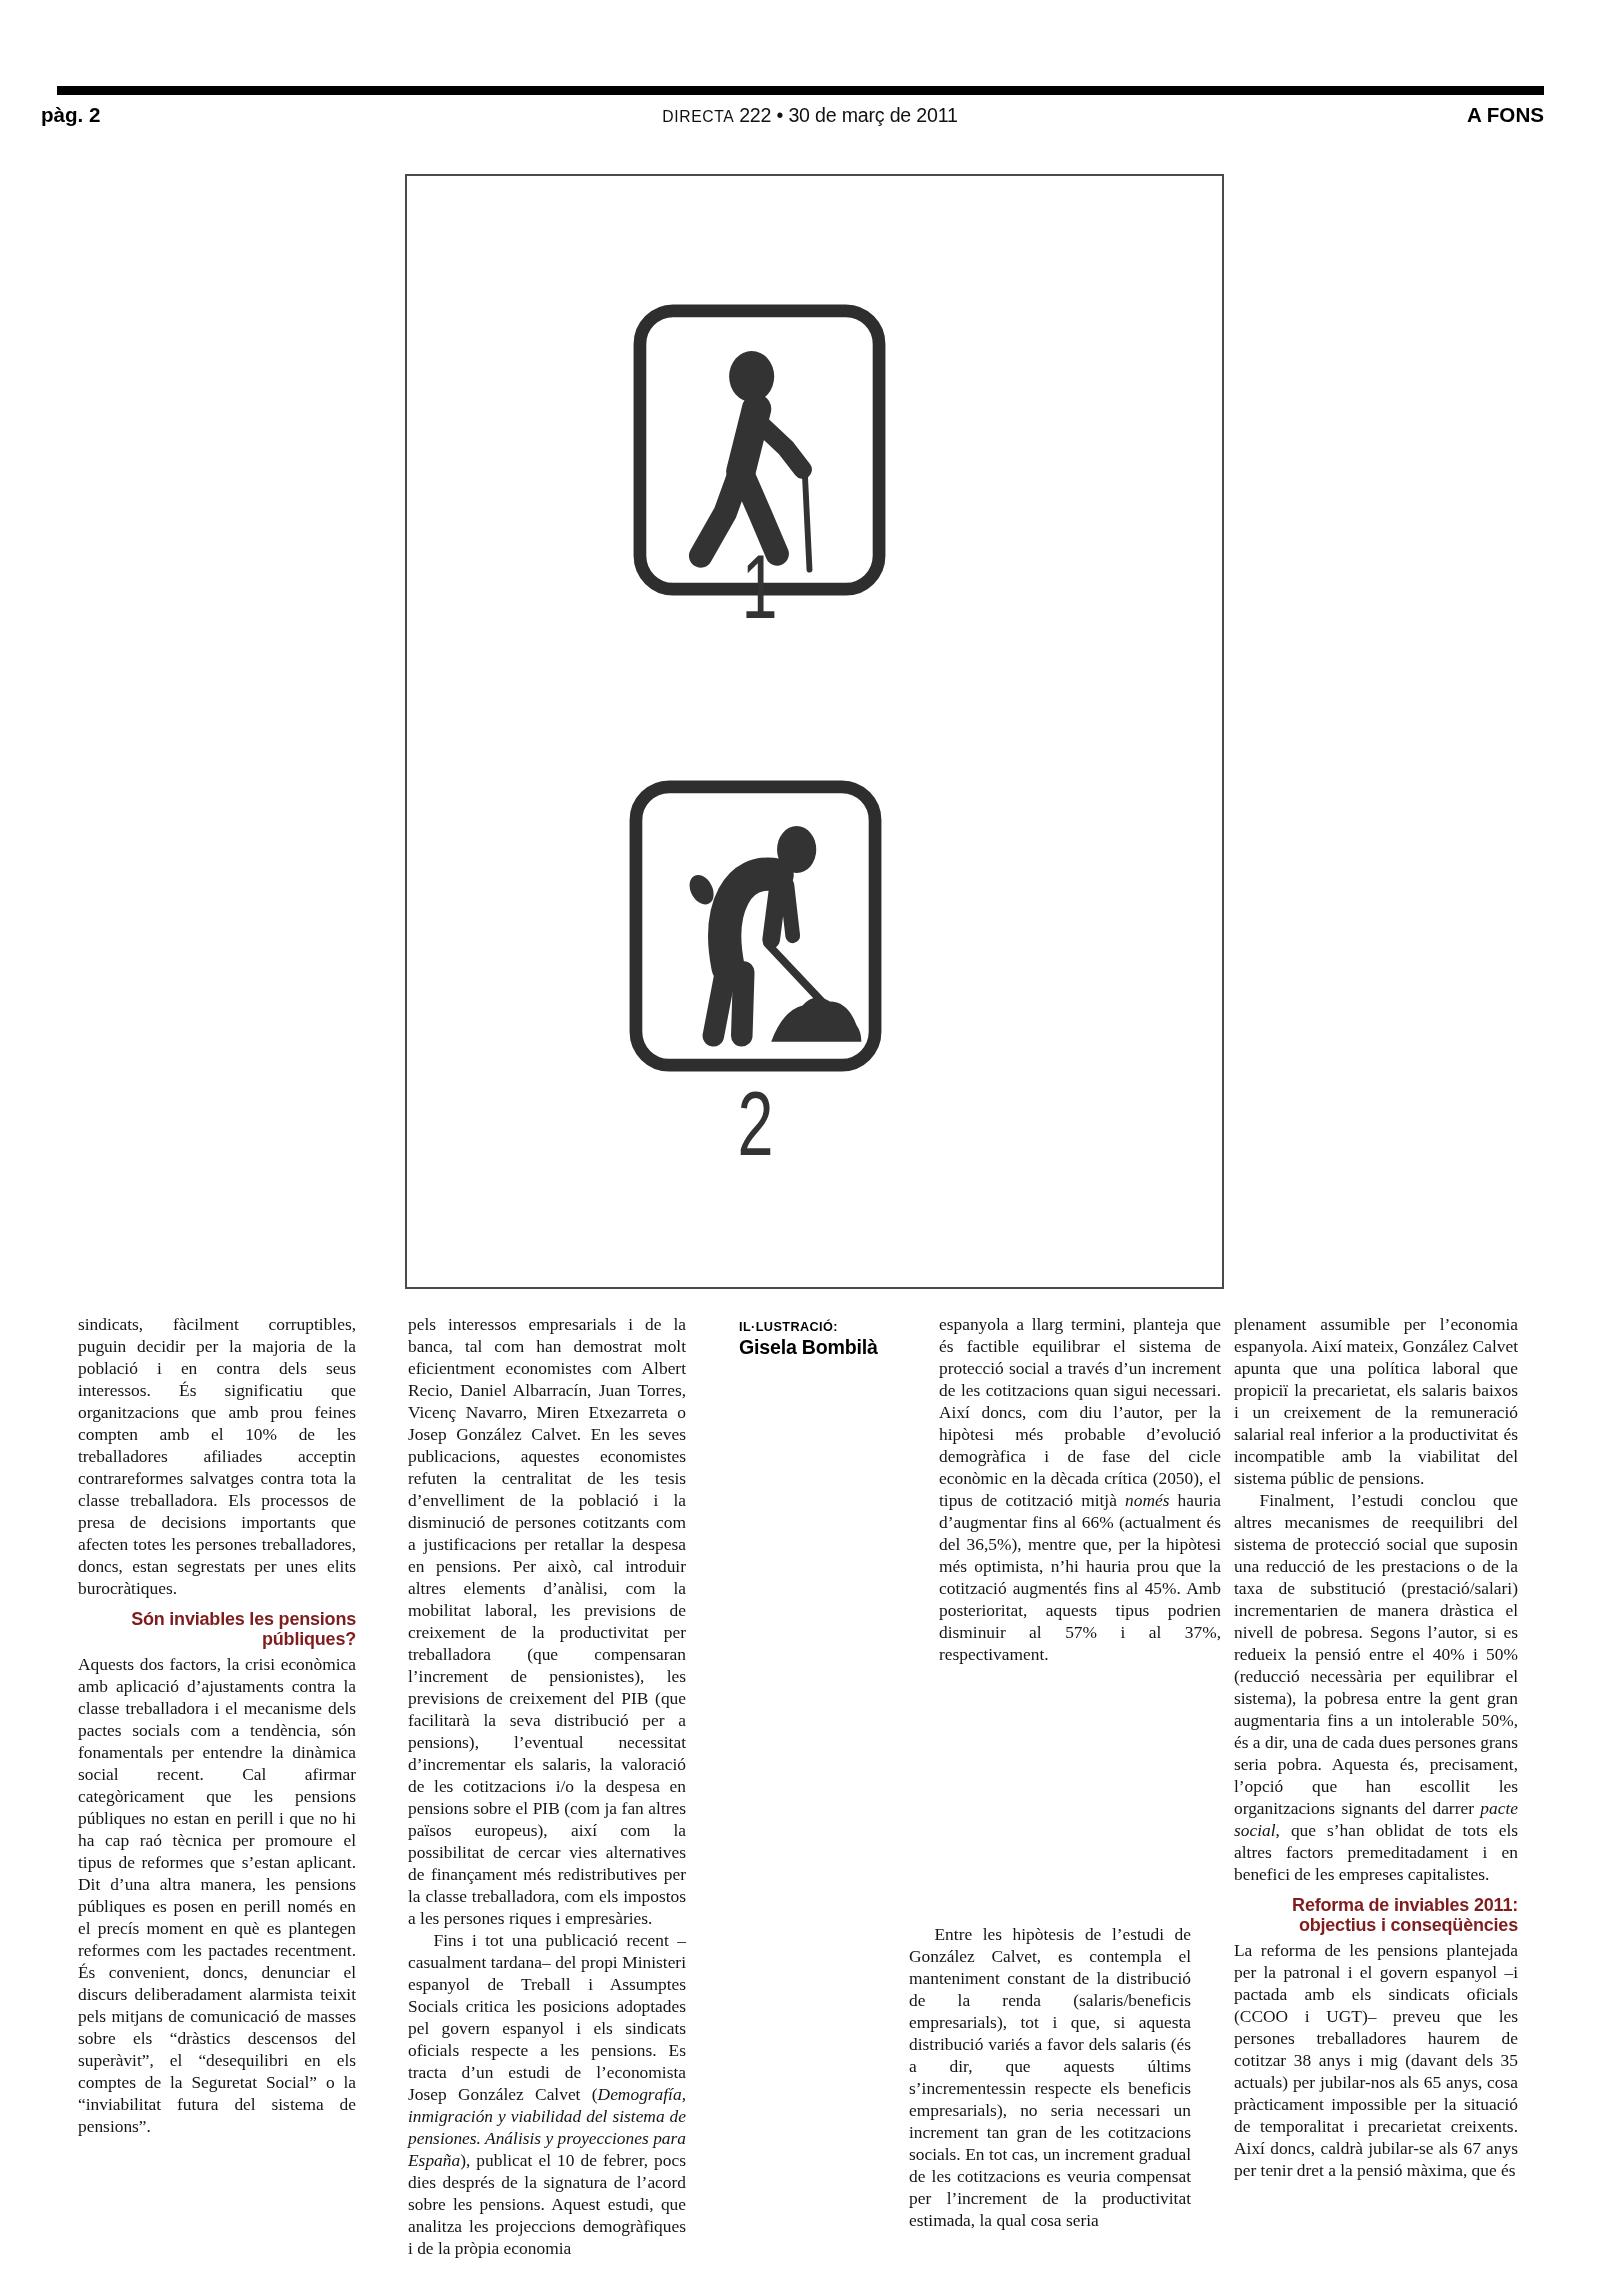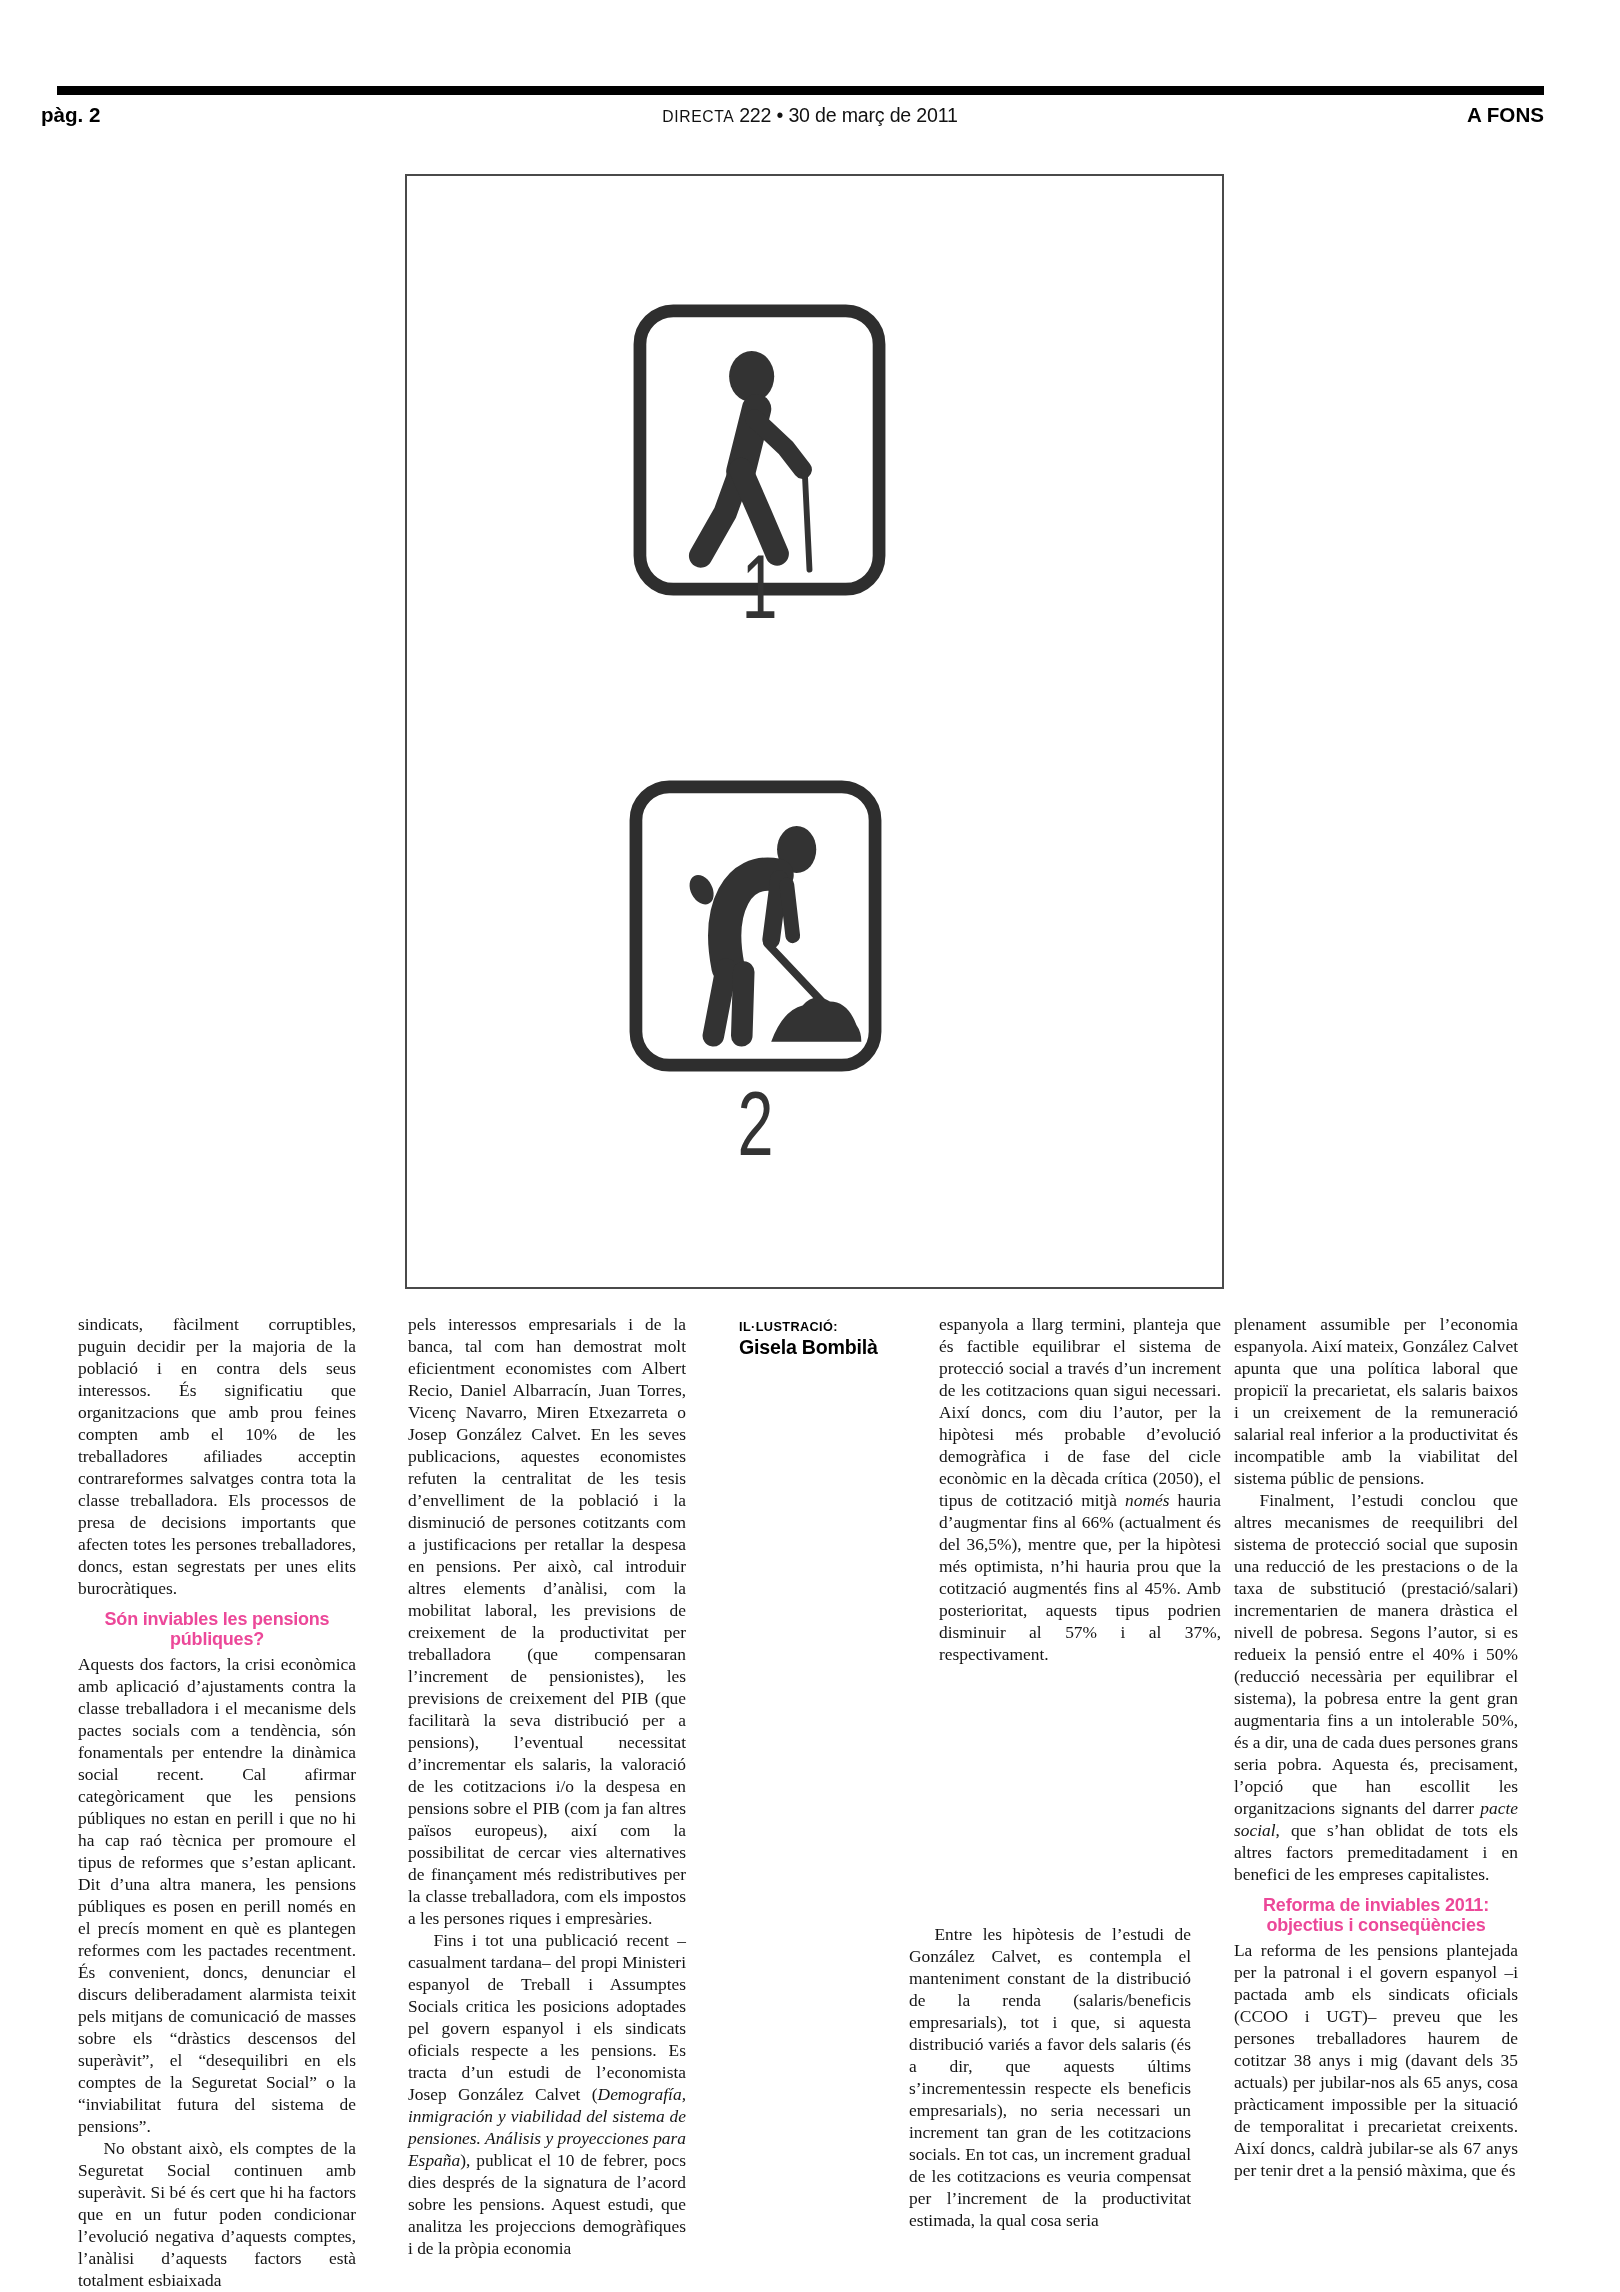--- a/index.html
+++ b/index.html
@@ -27,21 +27,21 @@
   
   .credit{position:absolute;left:739px;top:1319px;width:216px;}
   .credit-kicker{font:bold 12.7px/16.7px "Liberation Sans",sans-serif;letter-spacing:0.4px;color:#000;}
   .credit-name{font:bold 19.6px/23.5px "Liberation Sans",sans-serif;letter-spacing:-0.2px;color:#000;}
 
   
   .bodytext{position:absolute;font-size:17.4px;line-height:22px;text-align:justify;color:#141414;}
   .bodytext p{margin:0;}
   .bodytext p.indent{text-indent:25.5px;}
   .subhead{font-family:"Liberation Sans",sans-serif;font-weight:bold;font-size:18px;line-height:20.6px;
-           letter-spacing:-0.2px;margin:9.8px 0 2.9px 0;text-align:center;color:#ec4899;}
+           letter-spacing:-0.2px;margin:9.8px 0 2.9px 0;text-align:right;color:#7f1d1d;}
   .colA{left:78px; top:1313px;width:278px;}
   .colB{left:408px;top:1313px;width:278px;}
   .colD1{left:939px;top:1313px;width:282px;}
   .colD2{left:909px;top:1923px;width:282px;}
   .colE{left:1234px;top:1313px;width:284px;}
 
   
   .pullquote{position:absolute;left:739px;top:1666px;width:478px;}
   .qdash{width:17.6px;height:3.9px;background:#111;margin:0 0 13.7px 2px;}
   .qdash-b{margin:11.8px 0 0 2px;}
@@ -93,21 +93,20 @@
 
   <div class="credit">
     <div class="credit-kicker">IL·LUSTRACIÓ:</div>
     <div class="credit-name">Gisela Bombilà</div>
   </div>
 
   <div class="bodytext colA">
     <p>sindicats, fàcilment corruptibles, puguin decidir per la majoria de la població i en contra dels seus interessos. És significatiu que organitzacions que amb prou feines compten amb el 10% de les treballadores afiliades acceptin contrareformes salvatges contra tota la classe treballadora. Els processos de presa de decisions importants que afecten totes les persones treballadores, doncs, estan segrestats per unes elits burocràtiques.</p>
     <h3 class="subhead">Són inviables les pensions públiques?</h3>
     <p>Aquests dos factors, la crisi econòmica amb aplicació d’ajustaments contra la classe treballadora i el mecanisme dels pactes socials com a tendència, són fonamentals per entendre la dinàmica social recent. Cal afirmar categòricament que les pensions públiques no estan en perill i que no hi ha cap raó tècnica per promoure el tipus de reformes que s’estan aplicant. Dit d’una altra manera, les pensions públiques es posen en perill només en el precís moment en què es plantegen reformes com les pactades recentment. És convenient, doncs, denunciar el discurs deliberadament alarmista teixit pels mitjans de comunicació de masses sobre els “dràstics descensos del superàvit”, el “desequilibri en els comptes de la Seguretat Social” o la “inviabilitat futura del sistema de pensions”.</p>
-    <p class="indent">No obstant això, els comptes de la Seguretat Social continuen amb superàvit. Si bé és cert que hi ha factors que en un futur poden condicionar l’evolució negativa d’aquests comptes, l’anàlisi d’aquests factors està totalment esbiaixada</p>
   </div>
 
   <div class="bodytext colB">
     <p>pels interessos empresarials i de la banca, tal com han demostrat molt eficientment economistes com Albert Recio, Daniel Albarracín, Juan Torres, Vicenç Navarro, Miren Etxezarreta o Josep González Calvet. En les seves publicacions, aquestes economistes refuten la centralitat de les tesis d’envelliment de la població i la disminució de persones cotitzants com a justificacions per retallar la despesa en pensions. Per això, cal introduir altres elements d’anàlisi, com la mobilitat laboral, les previsions de creixement de la productivitat per treballadora (que compensaran l’increment de pensionistes), les previsions de creixement del PIB (que facilitarà la seva distribució per a pensions), l’eventual necessitat d’incrementar els salaris, la valoració de les cotitzacions i/o la despesa en pensions sobre el PIB (com ja fan altres països europeus), així com la possibilitat de cercar vies alternatives de finançament més redistributives per la classe treballadora, com els impostos a les persones riques i empresàries.</p>
     <p class="indent"><span>Fins i tot una publicació recent –casualment tardana– del propi Ministeri espanyol de Treball i Assumptes Socials critica les posicions adoptades pel govern espanyol i els sindicats oficials respecte a les pensions. Es tracta d’un estudi de l’economista Josep González Calvet (</span><i>Demografía, inmigración y viabilidad del sistema de pensiones. Análisis y proyecciones para España</i><span>), publicat el 10 de febrer, pocs dies després de la signatura de l’acord sobre les pensions. Aquest estudi, que analitza les projeccions demogràfiques i de la pròpia economia</span></p>
   </div>
 
 
   <div class="bodytext colD1">
     <p><span>espanyola a llarg termini, planteja que és factible equilibrar el sistema de protecció social a través d’un increment de les cotitzacions quan sigui necessari. Així doncs, com diu l’autor, per la hipòtesi més probable d’evolució demogràfica i de fase del cicle econòmic en la dècada crítica (2050), el tipus de cotització mitjà </span><i>només</i><span> hauria d’augmentar fins al 66% (actualment és del 36,5%), mentre que, per la hipòtesi més optimista, n’hi hauria prou que la cotització augmentés fins al 45%. Amb posterioritat, aquests tipus podrien disminuir al 57% i al 37%, respectivament.</span></p>

